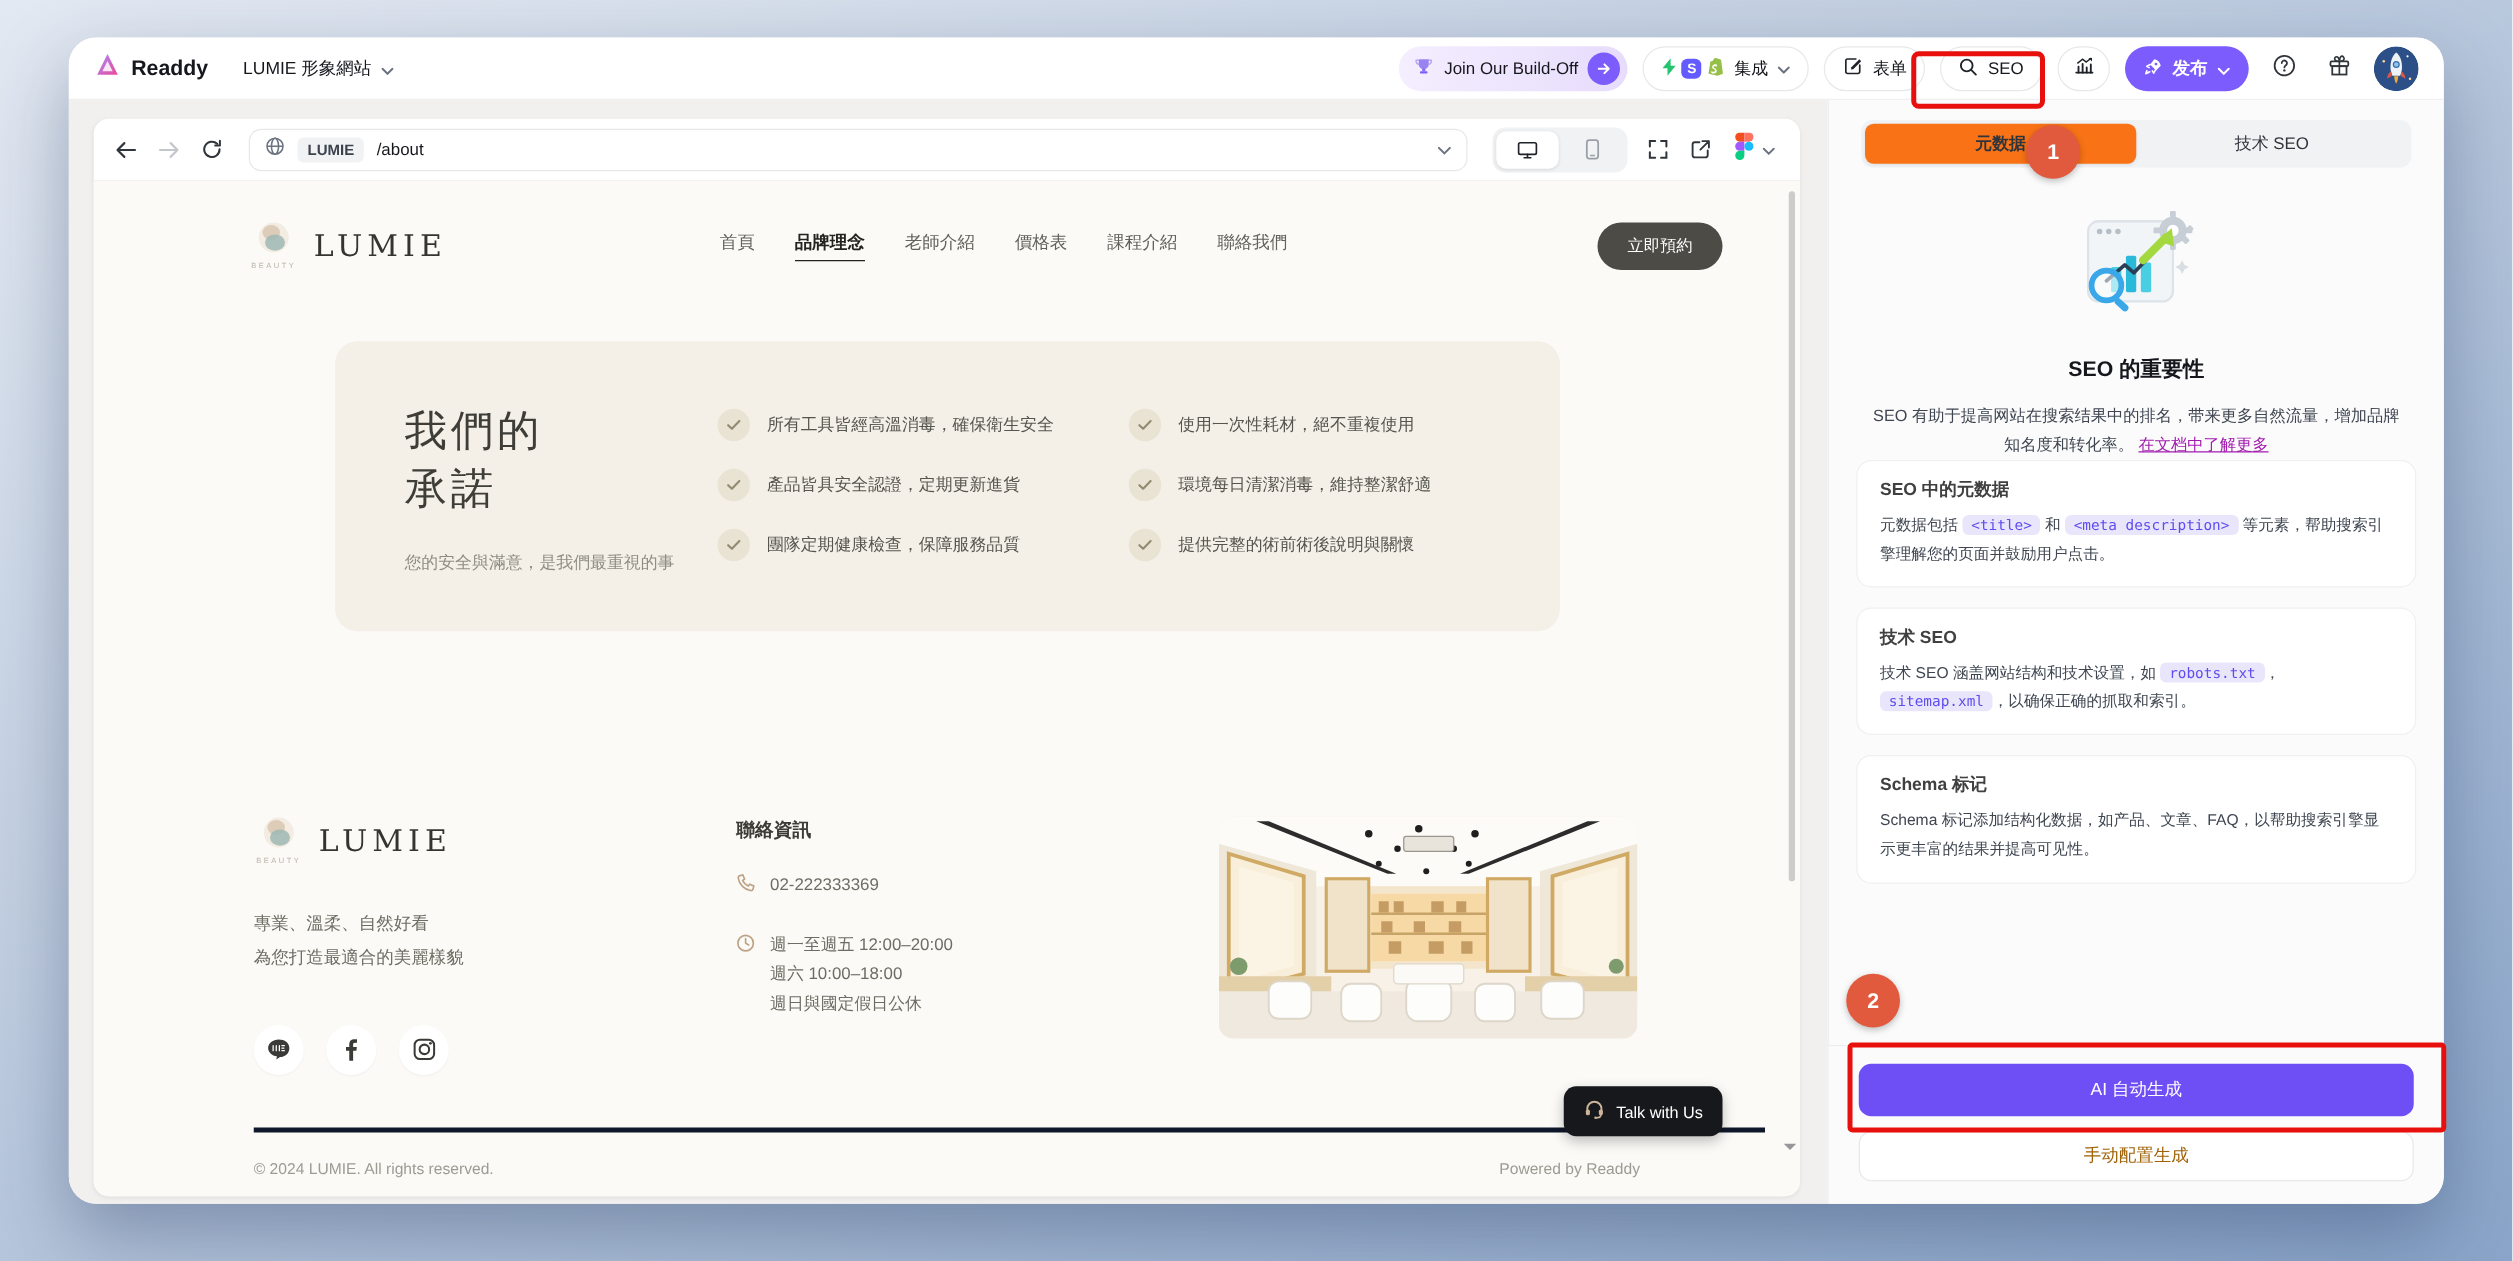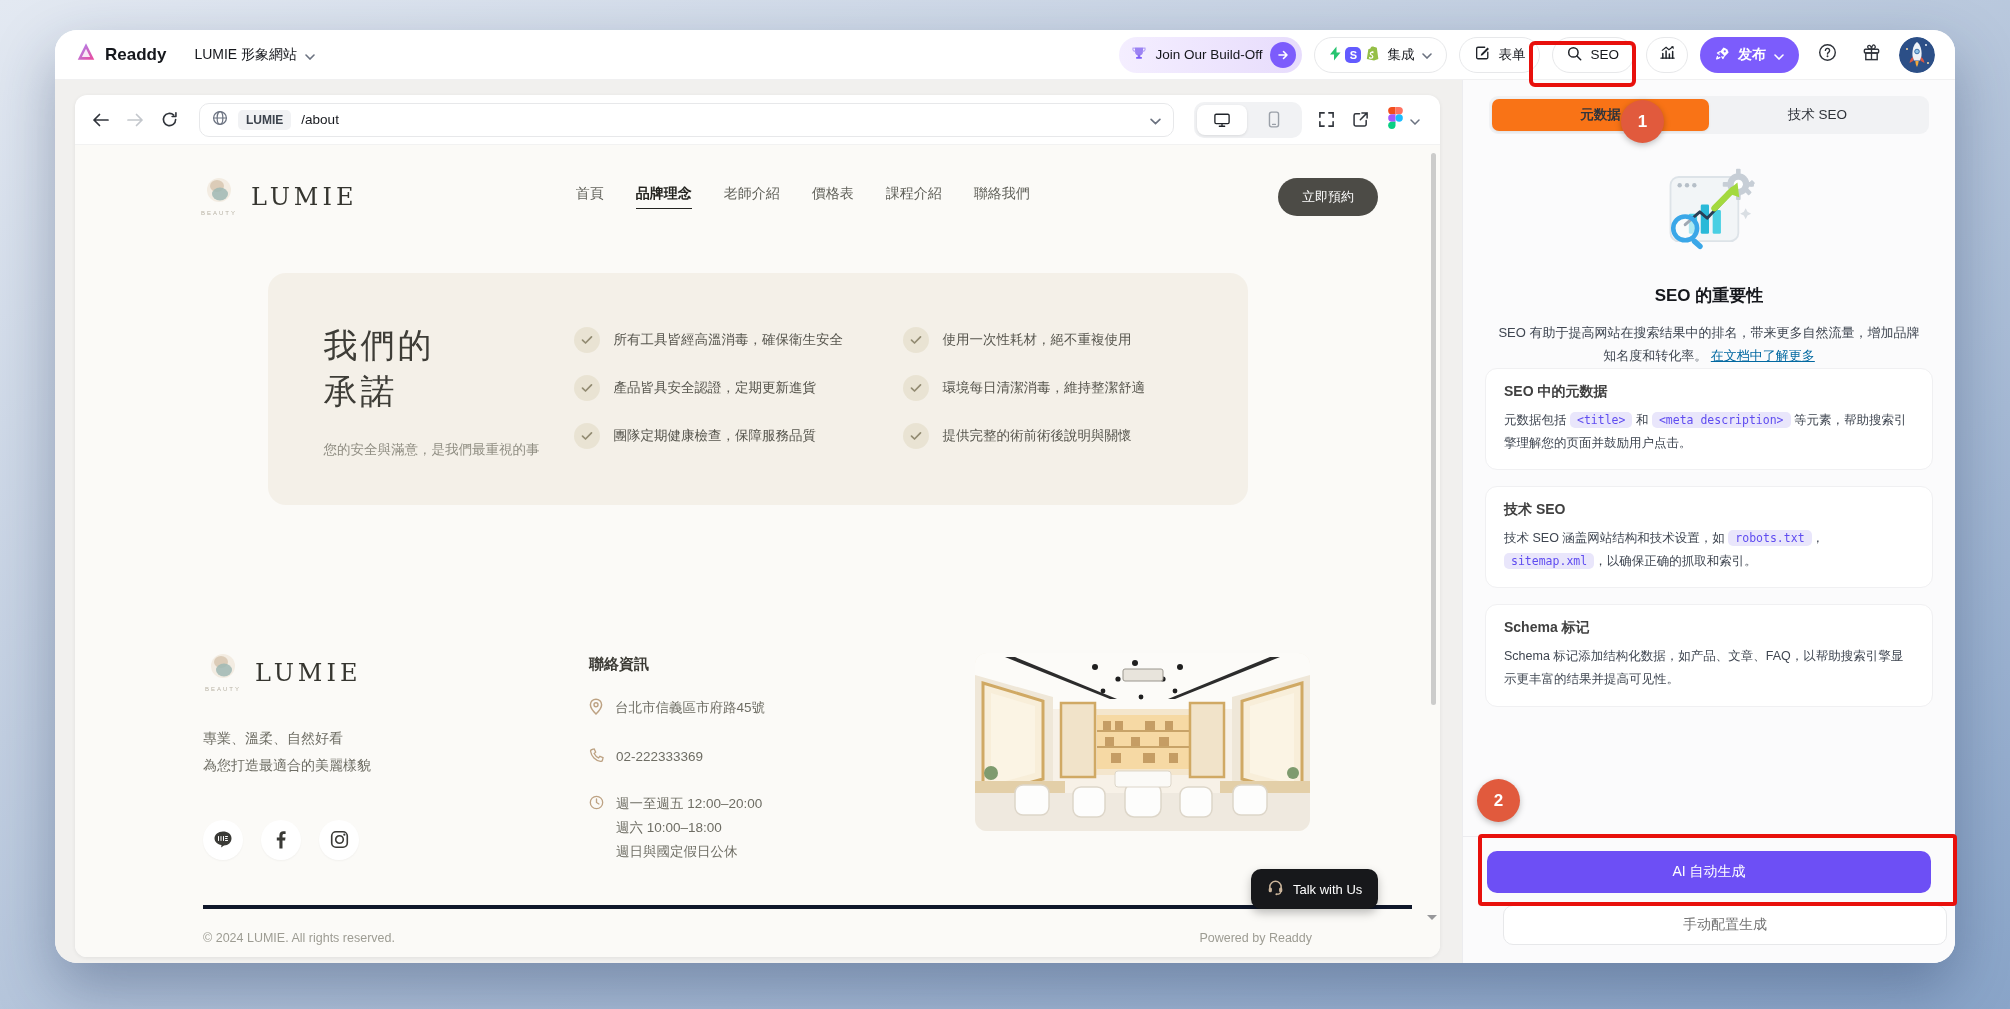--- a/index.html
+++ b/index.html
@@ -74,29 +74,29 @@
   .panel-title{font-size:15px;font-weight:bold;color:#15171c;}
   .help-dot{width:17px;height:17px;border:1.4px solid #9aa0a8;border-radius:50%;color:#9aa0a8;font-size:11px;display:flex;align-items:center;justify-content:center;cursor:pointer;}
   .close-x{margin-left:auto;cursor:pointer;display:flex;}
   .tabbar{margin:16px 26px 0;background:#f1f2f4;border-radius:9px;height:38px;display:flex;padding:3px;box-sizing:border-box;flex:none;}
   .tab{flex:1;display:flex;align-items:center;justify-content:center;font-size:13.5px;color:#30343b;border-radius:7px;cursor:pointer;}
   .tab.active{background:#f97316;font-weight:bold;box-shadow:0 1px 3px rgba(0,0,0,.08);}
   .panel-scroll{flex:1;overflow:hidden;}
   .illu{display:block;margin:32px auto 0;}
   .imp-title{text-align:center;font-size:17px;font-weight:bold;margin-top:30px;color:#15171c;}
   .imp-text{margin:14px 30px 0;font-size:13px;color:#3f4651;line-height:1.8;text-align:center;}
-  .doc-link{color:#0369a1;text-decoration:underline;cursor:pointer;text-align:right;}
+  .doc-link{color:#a21caf;text-decoration:underline;cursor:pointer;text-align:right;}
   .pcard{margin:0 22px 16px;background:#fff;border:1px solid #f0f0f2;border-radius:12px;padding:14px 18px;}
   .pcard:first-of-type{margin-top:22px;}
   .pcard h4{font-size:14px;font-weight:bold;color:#404040;margin:0 0 8px;}
   .pcard p{margin:0;font-size:12.5px;color:#3f4651;line-height:1.85;}
   .chip{background:#e9e6fb;color:#5f4cf0;font-family:"DejaVu Sans Mono","Liberation Mono",monospace;font-size:11.5px;padding:1px 7px;border-radius:5px;white-space:nowrap;}
   .panel-footer{flex:none;border-top:1px solid #ececef;padding:14px 24px 18px;background:#fbfbfc;border-bottom-right-radius:22px;}
   .btn-ai{width:100%;height:42px;border-radius:10px;background:#6d4ff5;color:#fff;font-size:14px;border:none;display:flex;align-items:center;justify-content:center;cursor:pointer;}
-  .btn-manual{width:100%;height:40px;margin-top:12px;border-radius:10px;background:#fff;border:1px solid #e7e8ea;color:#737373;font-size:14px;display:flex;align-items:center;justify-content:center;cursor:pointer;box-sizing:border-box;margin-left:16px;}
+  .btn-manual{width:100%;height:40px;margin-top:12px;border-radius:10px;background:#fff;border:1px solid #e7e8ea;color:#a16207;font-size:14px;display:flex;align-items:center;justify-content:center;cursor:pointer;box-sizing:border-box;}
 
   
   .talk{position:absolute;left:1251px;top:869px;height:40px;background:#17181b;border-radius:10px;display:flex;align-items:center;gap:9px;padding:0 16px;color:#fff;font-size:13px;z-index:20;cursor:pointer;box-shadow:0 4px 10px rgba(0,0,0,.25);}
   .anno-box{position:absolute;border:4px solid #e8100c;border-radius:6px;z-index:30;pointer-events:none;}
   .anno-seo-box{left:1529px;top:41px;width:99px;height:38px;}
   .anno-ai-box{left:1478px;top:834px;width:471px;height:64px;border-radius:4px;}
   .anno-circle{position:absolute;width:43px;height:43px;border-radius:50%;background:#e15a3d;color:#fff;font-size:17px;font-weight:bold;display:flex;align-items:center;justify-content:center;z-index:31;box-shadow:0 2px 6px rgba(0,0,0,.25);}
   .anno-c1{left:1621px;top:100px;}
   .anno-c2{left:1477px;top:779px;}
 </style>
@@ -403,27 +403,20 @@
                     <svg width="19" height="19" viewBox="0 0 20 20">
                       <rect x="1.8" y="1.8" width="16.4" height="16.4" rx="4.5" fill="none" stroke="#3a3a36" stroke-width="1.7"></rect>
                       <circle cx="10" cy="10" r="4" fill="none" stroke="#3a3a36" stroke-width="1.7"></circle>
                       <circle cx="15.1" cy="4.9" r="1.2" fill="#3a3a36"></circle>
                     </svg>
                   </span>
               </div>
             </div>
             <div class="fcol-contact">
               <div class="contact-title">聯絡資訊</div>
-              <div class="c-item">
-                <span class="cicon"><svg width="14" height="17" viewBox="0 0 14 17">
-                      <path d="M7 1.2A5.6 5.6 0 0 0 1.4 6.8C1.4 10.6 7 16 7 16s5.6-5.4 5.6-9.2A5.6 5.6 0 0 0 7 1.2Z" fill="none" stroke="#bda283" stroke-width="1.5"></path>
-                      <circle cx="7" cy="6.8" r="2" fill="none" stroke="#bda283" stroke-width="1.4"></circle>
-                    </svg></span>
-                <span>台北市信義區市府路45號</span>
-              </div>
               <div class="c-item">
                 <span class="cicon"><svg width="15" height="15" viewBox="0 0 16 16">
                       <path d="M3.2 1.6 5.6 1l1.5 3.4-1.6 1.4a10 10 0 0 0 4.7 4.7l1.4-1.6L15 10.4l-.6 2.4c-.2 1-1.1 1.7-2.1 1.5A12.8 12.8 0 0 1 1.7 3.7c-.2-1 .5-1.9 1.5-2.1Z" fill="none" stroke="#bda283" stroke-width="1.4"></path>
                     </svg></span>
                 <span>02-222333369</span>
               </div>
               <div class="c-item">
                 <span class="cicon"><svg width="15" height="15" viewBox="0 0 16 16">
                       <circle cx="8" cy="8" r="6.6" fill="none" stroke="#bda283" stroke-width="1.4"></circle>
                       <path d="M8 4.2V8l2.6 1.6" fill="none" stroke="#bda283" stroke-width="1.4" stroke-linecap="round"></path>

